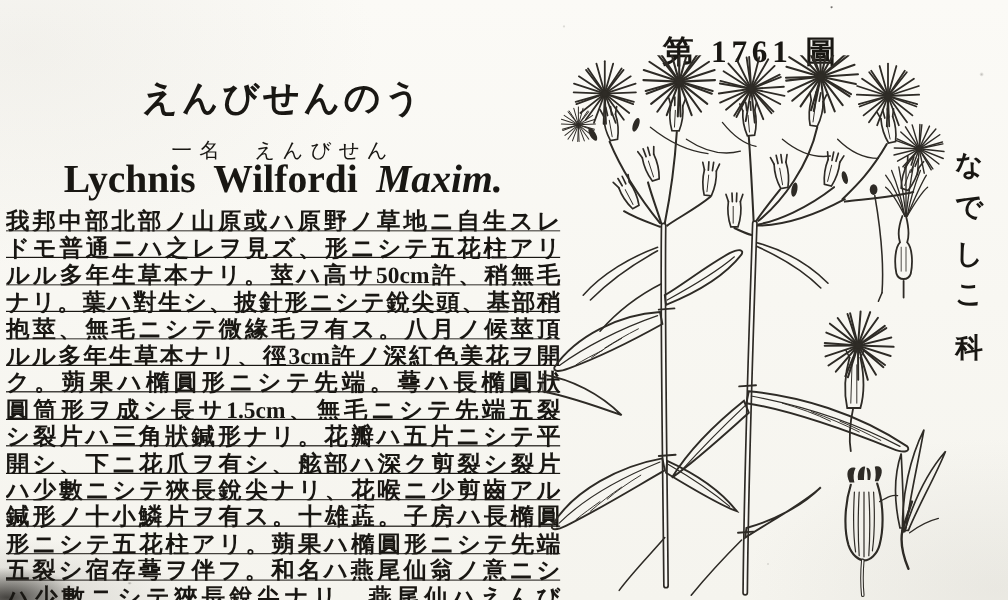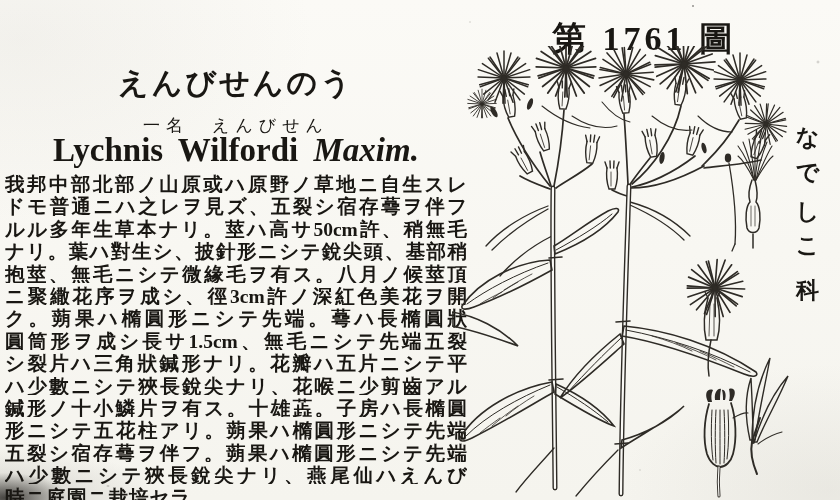--- a/index.html
+++ b/index.html
@@ -24,56 +24,57 @@
       radial-gradient(2px 2px at 640px 470px, rgba(130,128,120,.35), transparent 65%);
   }
   .text-col{position:absolute;left:5px;top:66px;width:462px;}
   .title{font-size:30px;line-height:34px;font-weight:bold;text-align:center;letter-spacing:3px;}
   .alias{font-size:17px;line-height:20px;font-weight:normal;text-align:center;letter-spacing:6px;margin-top:16px;}
   .latin{font-size:33px;line-height:27px;font-weight:bold;text-align:center;word-spacing:7px;margin-top:1px;}
   .latin .author{font-style:italic;}
   .body{margin-top:7px;}
   .body .line{
     height:22.4px;font-size:19.5px;font-weight:bold;white-space:nowrap;
-    text-align:justify;text-align-last:justify;text-justify:inter-character;overflow:hidden;
+    text-align:justify;text-align-last:justify;text-justify:inter-character;overflow:hidden;text-decoration:underline;
   }
   .body .line.last{text-align-last:left;letter-spacing:1px;}
   .figure-number{
-    position:absolute;left:552px;top:16px;font-size:34px;font-weight:bold;letter-spacing:4px;white-space:pre;
+    position:absolute;left:552px;top:26px;font-size:26px;font-weight:bold;letter-spacing:4px;white-space:pre;
   }
   .family-name{
     position:absolute;left:792px;top:110px;writing-mode:vertical-rl;text-orientation:upright;
     font-size:23px;font-weight:bold;letter-spacing:11px;
   }
   .illustration{position:absolute;left:452px;top:46px;width:345px;height:454px;}
   svg{display:block;}
 </style>
 </head>
 <body>
 
 <div class="page">
 
   <div class="text-col">
     <div class="title">えんびせんのう</div>
     <div class="alias">一名　えんびせん</div>
     <div class="latin"><span>Lychnis Wilfordi</span> <span class="author">Maxim.</span></div>
     <div class="body">
       <div class="line">我邦中部北部ノ山原或ハ原野ノ草地ニ自生スレ</div>
-      <div class="line">ドモ普通ニハ之レヲ見ズ、五裂シ宿存蕚ヲ伴フ</div>
+      <div class="line">ドモ普通ニハ之レヲ見ズ、形ニシテ五花柱アリ</div>
       <div class="line">ルル多年生草本ナリ。莖ハ高サ50cm許、稍無毛</div>
       <div class="line">ナリ。葉ハ對生シ、披針形ニシテ銳尖頭、基部稍</div>
       <div class="line">抱莖、無毛ニシテ微緣毛ヲ有ス。八月ノ候莖頂</div>
-      <div class="line">ニ聚繖花序ヲ成シ、徑3cm許ノ深紅色美花ヲ開</div>
+      <div class="line">ルル多年生草本ナリ、徑3cm許ノ深紅色美花ヲ開</div>
       <div class="line">ク。蒴果ハ橢圓形ニシテ先端。蕚ハ長橢圓狀</div>
       <div class="line">圓筒形ヲ成シ長サ1.5cm、無毛ニシテ先端五裂</div>
       <div class="line">シ裂片ハ三角狀鍼形ナリ。花瓣ハ五片ニシテ平</div>
+      <div class="line">開シ、下ニ花爪ヲ有シ、舷部ハ深ク剪裂シ裂片</div>
       <div class="line">ハ少數ニシテ狹長銳尖ナリ、花喉ニ少剪齒アル</div>
       <div class="line">鍼形ノ十小鱗片ヲ有ス。十雄蕋。子房ハ長橢圓</div>
       <div class="line">形ニシテ五花柱アリ。蒴果ハ橢圓形ニシテ先端</div>
-      <div class="line">五裂シ宿存蕚ヲ伴フ。蒴果ハ橢圓形ニシテ先端</div>
+      <div class="line">五裂シ宿存蕚ヲ伴フ。和名ハ燕尾仙翁ノ意ニシ</div>
       <div class="line">ハ少數ニシテ狹長銳尖ナリ、燕尾仙ハえんび</div>
       <div class="line last">時ニ庭園ニ栽培セラ。</div>
     </div>
   </div>
 
   <div class="figure-number">第 1761 圖</div>
   <div class="family-name">なでしこ科</div>
 
   <div class="illustration">
     <svg width="345" height="454" viewBox="0 0 345 454" role="img" aria-label="Lychnis Wilfordii (えんびせんのう) botanical line drawing: flowering stems with spiky red flowers, lanceolate opposite leaves, and details of pistil, fringed petal, single flower, leaf and seed capsule">

